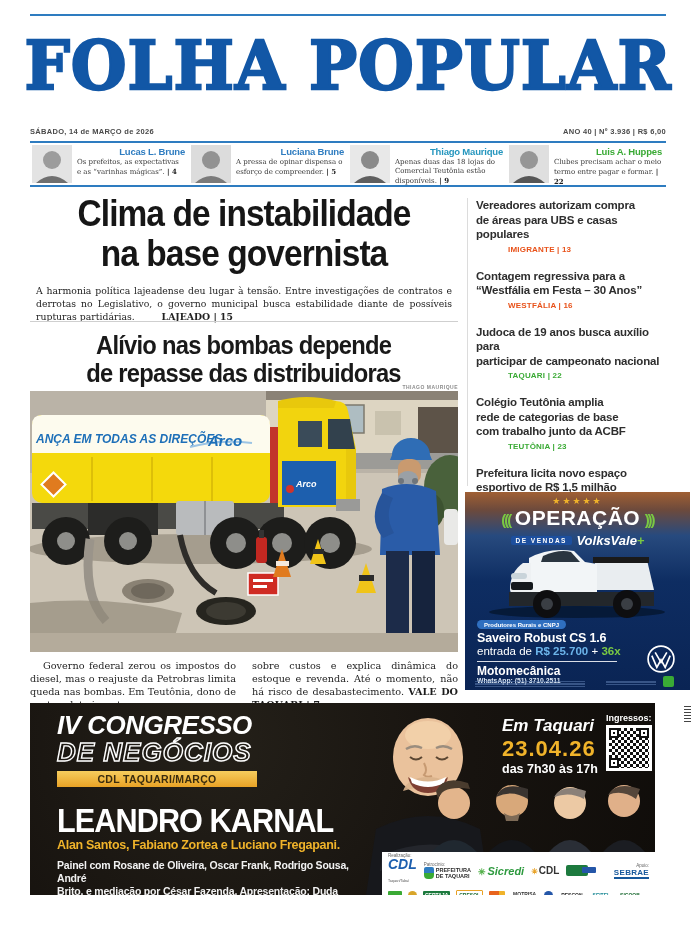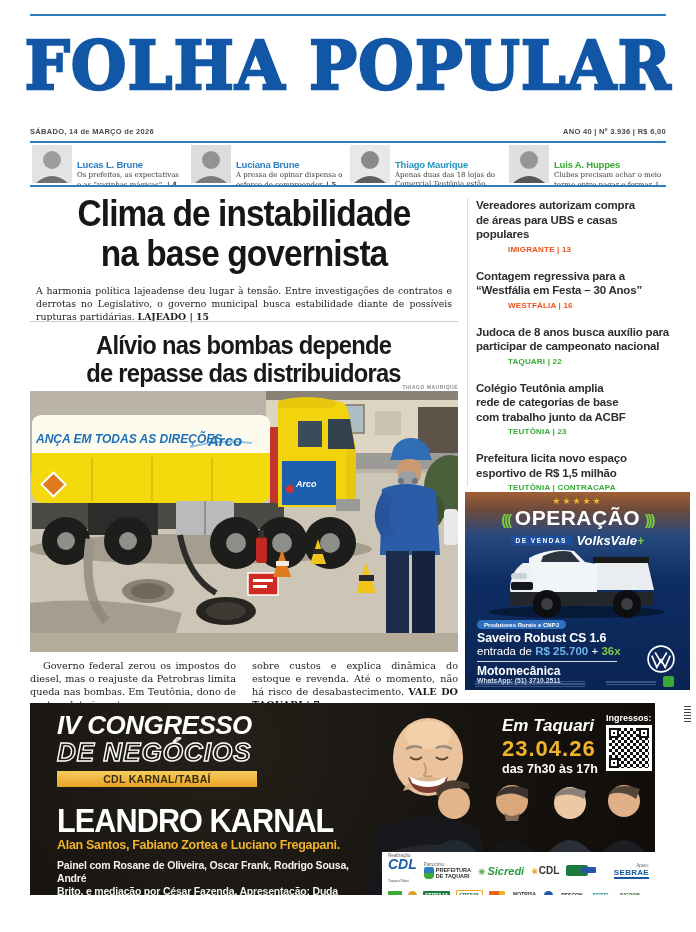--- a/index.html
+++ b/index.html
@@ -12,32 +12,32 @@
     font-family:"DejaVu Serif", serif; font-weight:bold; font-size:64px; line-height:100px;
     color:#1257a6; -webkit-text-stroke:2.2px #1257a6; letter-spacing:1px; transform:scaleY(1.05); }
   .dateline { position:absolute; left:30px; top:127px; width:636px; display:flex; justify-content:space-between;
     font-size:7.5px; font-weight:bold; color:#4a4a4a; letter-spacing:.3px; }
 
   
   .columnists { position:absolute; left:30px; top:141px; width:636px; height:46px;
     border-top:2px solid #2e7cc0; border-bottom:2px solid #2e7cc0; display:flex; background:#fff; }
   .columnist { flex:1; display:flex; gap:5px; padding:2px 4px 2px 2px; overflow:hidden; }
   .col-photo { width:40px; height:38px; flex:0 0 40px; overflow:hidden; }
-  .col-name { font-size:9.5px; font-weight:bold; line-height:12px; margin-top:14px; letter-spacing:-.2px; }
+  .col-name { font-size:9.5px; font-weight:bold; line-height:12px; margin-top:1px; letter-spacing:-.2px;text-align:right; }
   .name-blue { color:#2e7cc0; } .name-teal { color:#2596be; } .name-green { color:#3aaa35; }
   .col-text { font-family:"DejaVu Serif", serif; font-size:7px; line-height:9px; color:#3a3a3a; }
   .col-text b { color:#222; }
 
   
   .lead-headline { position:absolute; left:30px; top:194px; width:428px; text-align:center;
     font-size:36px; font-weight:800; line-height:40px; color:#161616; white-space:pre-line; }
   .lead-headline > span { display:inline-block; transform:scaleX(.93); letter-spacing:-1px; }
   .lead-deck { position:absolute; left:36px; top:284px; width:416px;
     font-family:"DejaVu Serif", serif; font-size:9.3px; line-height:13px; color:#222; text-align:justify; }
-  .lead-deck b { white-space:nowrap; }
+  .lead-deck b { white-space:nowrap;margin-left:24px; }
   .rule-mid { position:absolute; left:30px; top:321px; width:428px; height:1px; background:#cfcfcf; }
 
   
   .h2-wrap { position:absolute; left:30px; top:331px; width:428px; text-align:center;
     font-size:25px; font-weight:800; line-height:28px; color:#191919; white-space:pre-line; }
   .h2-wrap > span { display:inline-block; transform:scaleX(.95); letter-spacing:-.8px; }
   .photo-credit { position:absolute; left:30px; top:384px; width:428px; text-align:right;
     font-size:5px; font-weight:bold; color:#8d8d8d; letter-spacing:.5px; }
   .photo { position:absolute; left:30px; top:391px; width:428px; height:318px; overflow:hidden; }
   .bodycols { position:absolute; left:30px; top:659px; width:428px; display:flex; gap:16px; }
@@ -329,21 +329,21 @@
       <div class="side-title">Vereadores autorizam compra
 de áreas para UBS e casas populares</div>
       <div class="side-tag tag-orange">IMIGRANTE | 13</div>
     </div>
     <div class="side-item">
       <div class="side-title">Contagem regressiva para a
 “Westfália em Festa – 30 Anos”</div>
       <div class="side-tag tag-orange">WESTFÁLIA | 16</div>
     </div>
     <div class="side-item">
-      <div class="side-title">Judoca de 8 anos busca auxílio para
+      <div class="side-title">Judoca de 19 anos busca auxílio para
 participar de campeonato nacional</div>
       <div class="side-tag tag-green">TAQUARI | 22</div>
     </div>
     <div class="side-item">
       <div class="side-title">Colégio Teutônia amplia
 rede de categorias de base
 com trabalho junto da ACBF</div>
       <div class="side-tag tag-green">TEUTÔNIA | 23</div>
     </div>
     <div class="side-item">
@@ -435,21 +435,21 @@
         <path d="M128 28 q8 -14 32 -6 l-2 8 q-14 -8 -30 -2 z" fill="#8a8078"></path>
         <path d="M122 84 q22 -26 44 0 z" fill="#2a2e36"></path>
       <circle cx="198" cy="32" r="16" fill="#e0b089"></circle>
         <path d="M182 26 q8 -14 32 -6 l-4 10 q-14 -10 -28 -4 z" fill="#55463a"></path>
         <path d="M176 84 q22 -26 44 0 z" fill="#1b1d22"></path>
     </svg>
 
     <div class="cg-left">
       <div class="cg-t1">IV CONGRESSO</div>
       <div class="cg-t2">DE NEGÓCIOS</div>
-      <div class="cg-goldbar">CDL KARNAL/TABAÍ</div>
+      <div class="cg-goldbar">CDL TAQUARI/MARÇO</div>
       <div class="cg-keynote"><span>LEANDRO KARNAL</span></div>
       <div class="cg-speakers">Alan Santos, Fabiano Zortea e Luciano Fregapani.</div>
       <div class="cg-panel">Painel com Rosane de Oliveira, Oscar Frank, Rodrigo Sousa, André
 Brito, e mediação por César Fazenda. Apresentação: Duda Streb.</div>
     </div>
 
     <div class="cg-right">
       <div class="cg-city">Em Taquari</div>
       <div class="cg-date">23.04.26</div>
       <div class="cg-time">das 7h30 às 17h</div>

